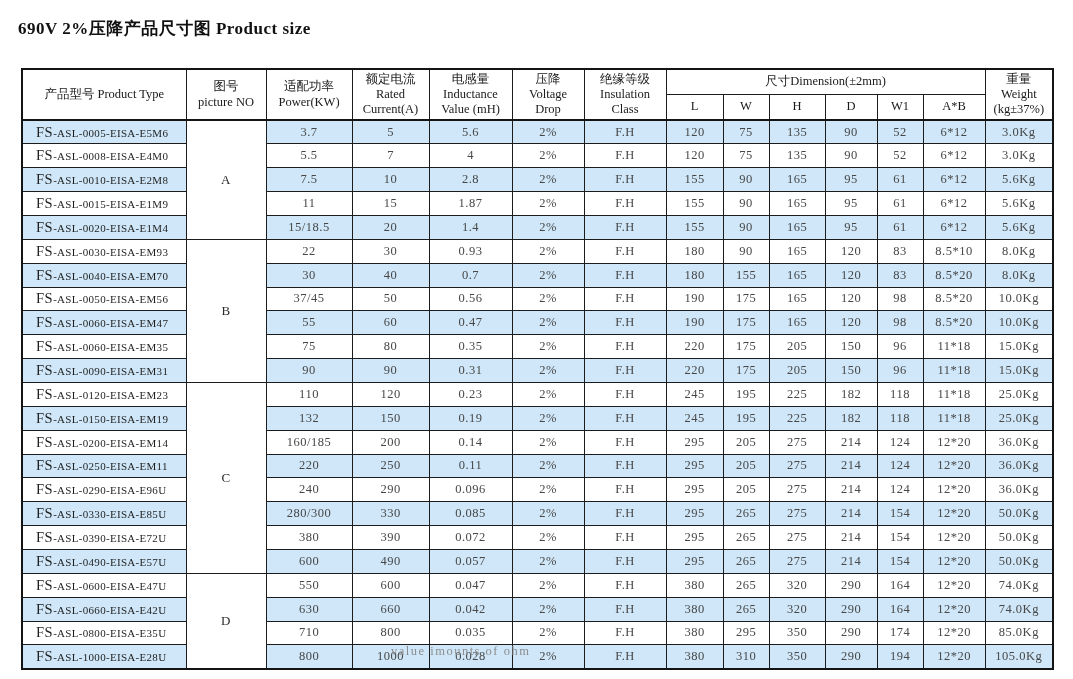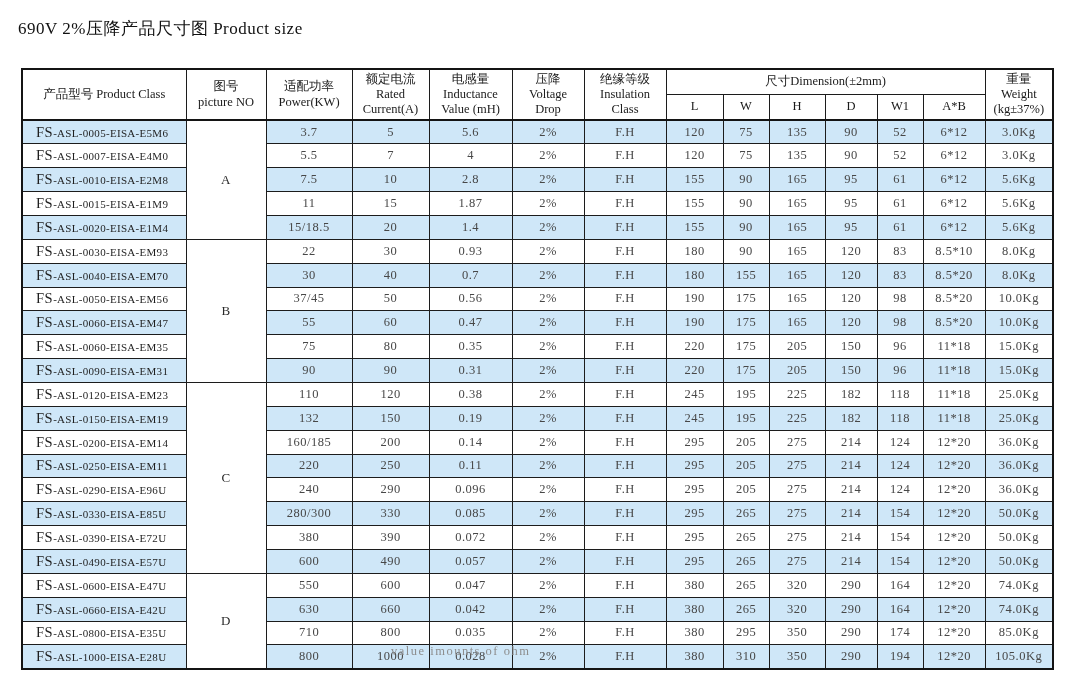--- a/index.html
+++ b/index.html
@@ -1,21 +1,21 @@
 <!DOCTYPE html>
 <html><head>
 <meta charset="utf-8">
 <style>
   html,body{margin:0;padding:0;}
   body{
     width:1073px;height:679px;background:#ffffff;position:relative;overflow:hidden;
     font-family:"Liberation Serif","DejaVu Serif",serif;
   }
   .page-title{
-    position:absolute;left:18px;top:17px;font-size:17px;font-weight:normal;color:#111;
+    position:absolute;left:18px;top:17px;font-size:17px;font-weight:bold;color:#111;
     letter-spacing:0.5px;white-space:pre;
   }
   table.spec{
     position:absolute;left:21px;top:68px;width:1031px;
     border-collapse:collapse;table-layout:fixed;
     border:2px solid #141414;
   }
   th,td{
     border:1px solid #1c1c1c;padding:0;margin:0;
     text-align:center;vertical-align:middle;
@@ -61,21 +61,21 @@
       <col style="width:57px">
       <col style="width:46px">
     <col style="width:56px">
       <col style="width:52px">
       <col style="width:46px">
     <col style="width:62px">
       <col style="width:68px">
   </colgroup>
   <thead>
     <tr class="main-h">
-      <th rowspan="2">产品型号 Product Class</th>
+      <th rowspan="2">产品型号 Product Type</th>
       <th rowspan="2">图号
 picture NO</th>
       <th rowspan="2">适配功率
 Power(KW)</th>
       <th rowspan="2">额定电流
 Rated
 Current(A)</th>
       <th rowspan="2">电感量
 Inductance
 Value (mH)</th>
@@ -110,21 +110,21 @@
         <td>F.H</td>
         <td>120</td>
         <td>75</td>
         <td>135</td>
         <td>90</td>
         <td>52</td>
         <td>6*12</td>
         <td>3.0Kg</td>
       </tr>
       <tr class="white">
-        <td class="model"><span class="fs">FS</span><span>-ASL-0007-EISA-E4M0</span></td>
+        <td class="model"><span class="fs">FS</span><span>-ASL-0008-EISA-E4M0</span></td>
         <td>5.5</td>
         <td>7</td>
         <td>4</td>
         <td>2%</td>
         <td>F.H</td>
         <td>120</td>
         <td>75</td>
         <td>135</td>
         <td>90</td>
         <td>52</td>
@@ -265,21 +265,21 @@
         <td>150</td>
         <td>96</td>
         <td>11*18</td>
         <td>15.0Kg</td>
       </tr>
       <tr class="white">
         <td class="model"><span class="fs">FS</span><span>-ASL-0120-EISA-EM23</span></td>
         <td class="pic" rowspan="8">C</td>
         <td>110</td>
         <td>120</td>
-        <td>0.38</td>
+        <td>0.23</td>
         <td>2%</td>
         <td>F.H</td>
         <td>245</td>
         <td>195</td>
         <td>225</td>
         <td>182</td>
         <td>118</td>
         <td>11*18</td>
         <td>25.0Kg</td>
       </tr>

